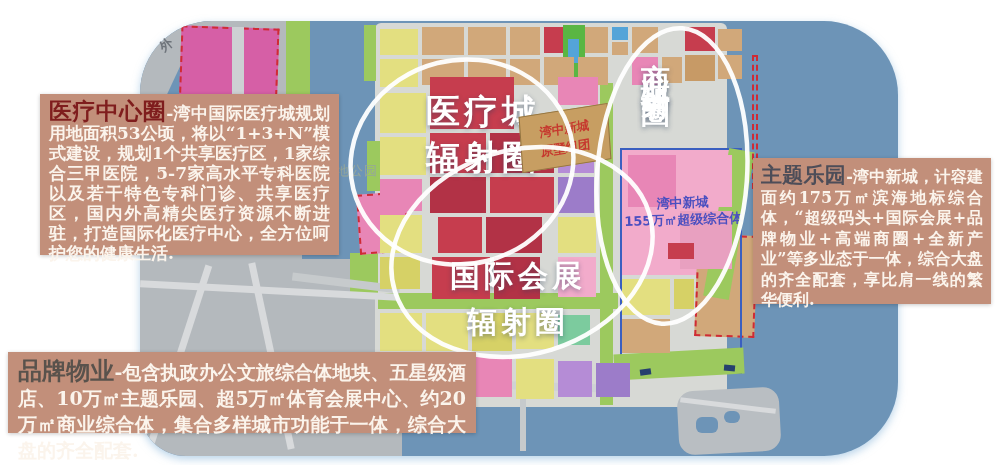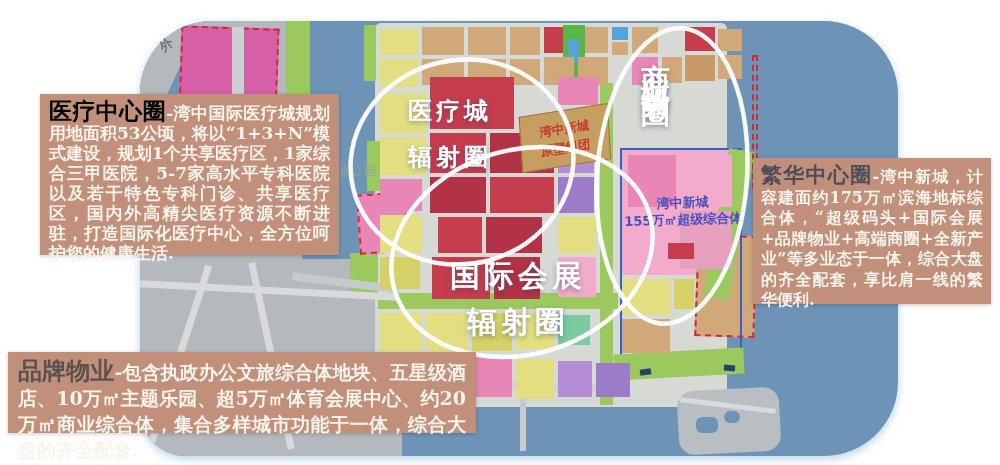--- a/index.html
+++ b/index.html
@@ -8,21 +8,21 @@
   
   .map{position:absolute;left:140px;top:21px;width:758px;height:435px;background:#6d94b7;
        border-radius:72px 74px 74px 46px;overflow:hidden;
        box-shadow:0 3px 9px rgba(125,175,215,.55);}
   .map .rg,.map .bk{position:absolute;}
   
   .overlay{position:absolute;left:0;top:0;width:1000px;height:465px;pointer-events:none;}
   
   .circlbl{position:absolute;color:#fff;font-weight:700;line-height:44px;
            text-shadow:0 2px 5px rgba(40,60,90,.45);letter-spacing:4px;}
-  .lbl-med{left:408px;top:88px;width:150px;font-size:24px;line-height:46px;}
+  .lbl-med{left:408px;top:88px;width:150px;font-size:34px;text-align:center;line-height:46px;}
   .lbl-cul{left:418px;top:253px;width:200px;font-size:30px;text-align:center;line-height:46px;}
   .lbl-biz{left:636px;top:40px;height:190px;font-size:29px;writing-mode:vertical-rl;
            letter-spacing:9px;line-height:40px;}
   
   .chip{position:absolute;left:520px;top:110px;width:88px;height:54px;background:#c79e62;
         border:1px solid #927440;transform:rotate(-9deg) skewX(-5deg);
         color:#c6382e;font-weight:700;font-size:12.5px;line-height:19px;text-align:center;
         display:flex;flex-direction:column;justify-content:center;}
   .complexlbl{position:absolute;left:616px;top:194px;width:134px;color:#4a4fc0;font-weight:700;
         font-size:13px;line-height:17px;text-align:center;transform:rotate(-2deg);}
@@ -30,21 +30,21 @@
         letter-spacing:1px;}
   .outerlbl{position:absolute;left:160px;top:36px;color:#6e747b;font-weight:700;font-size:13px;
         transform:rotate(-40deg);}
   
   .box{position:absolute;background:#c28f7a;color:#fbf4ec;font-weight:700;
        font-family:"DejaVu Serif","Liberation Serif",serif;
        text-align:justify;box-shadow:0 1px 4px rgba(0,0,0,.22);word-break:break-all;}
   .box .t{font-weight:700;}
   .box-med{left:40px;top:94px;width:281px;height:147px;padding:7px 9px;
            font-size:17px;line-height:20px;}
-  .box-med .t{font-size:23px;color:#000000;}
+  .box-med .t{font-size:23px;color:#7f1d1d;}
   .box-cul{left:8px;top:352px;width:448px;height:69px;padding:6px 10px;
            font-size:19px;line-height:26px;}
   .box-cul .t{font-size:24px;color:#59524c;}
   .box-pro{left:753px;top:158px;width:222px;height:132px;padding:7px 8px;
            font-size:16px;line-height:20.5px;}
   .box-pro .t{font-size:21px;color:#4d4d58;}
 </style>
 </head>
 <body>
 
@@ -176,16 +176,16 @@
       <ellipse cx="522" cy="252" rx="133" ry="102" transform="rotate(-17 522 252)" fill="none" stroke="#ffffff" stroke-width="4.5" stroke-opacity="0.95"></ellipse>
     </svg>
 
   <div class="box box-med">
     <span class="t">医疗中心圈</span><span>-湾中国际医疗城规划用地面积53公顷，将以“1+3+N”模式建设，规划1个共享医疗区，1家综合三甲医院，5-7家高水平专科医院以及若干特色专科门诊、共享医疗区，国内外高精尖医疗资源不断进驻，打造国际化医疗中心，全方位呵护您的健康生活.</span>
   </div>
   <div class="box box-cul">
     <span class="t">品牌物业</span><span>-包含执政办公文旅综合体地块、五星级酒店、10万㎡主题乐园、超5万㎡体育会展中心、约20万㎡商业综合体，集合多样城市功能于一体，综合大盘的齐全配套.</span>
   </div>
   <div class="box box-pro">
-    <span class="t">繁华中心圈</span><span>-湾中新城，计容建面约175万㎡滨海地标综合体，“超级码头+国际会展+品牌物业+高端商圈+全新产业”等多业态于一体，综合大盘的齐全配套，享比肩一线的繁华便利.</span>
+    <span class="t">主题乐园</span><span>-湾中新城，计容建面约175万㎡滨海地标综合体，“超级码头+国际会展+品牌物业+高端商圈+全新产业”等多业态于一体，综合大盘的齐全配套，享比肩一线的繁华便利.</span>
   </div>
 
 </div>
 
 </body></html>

